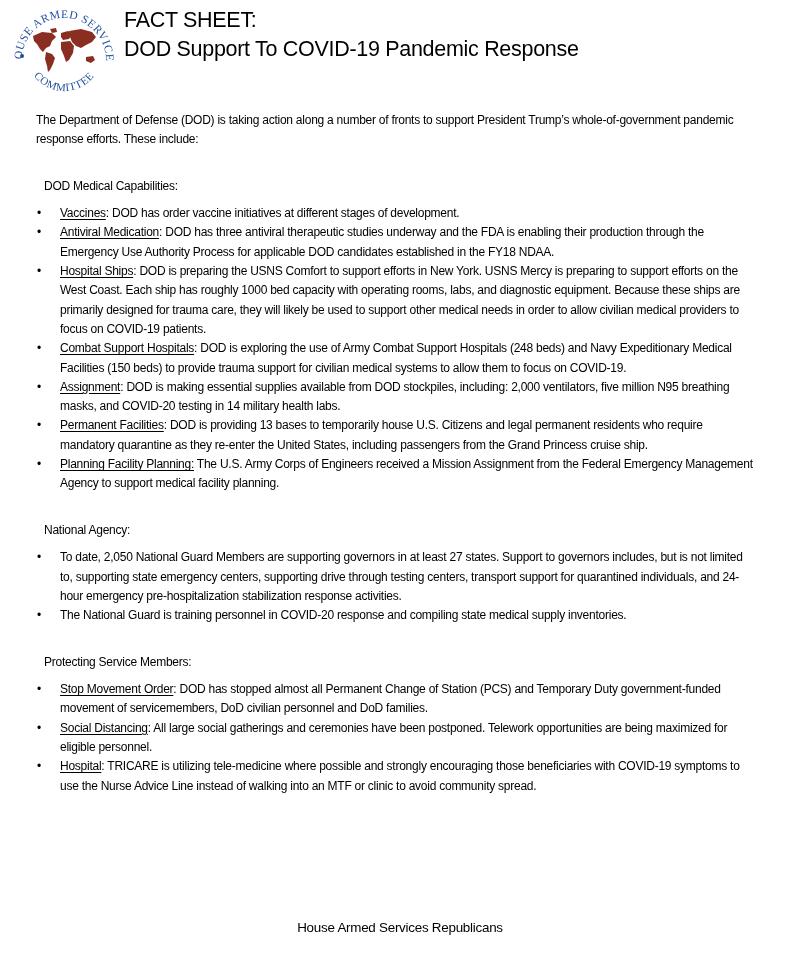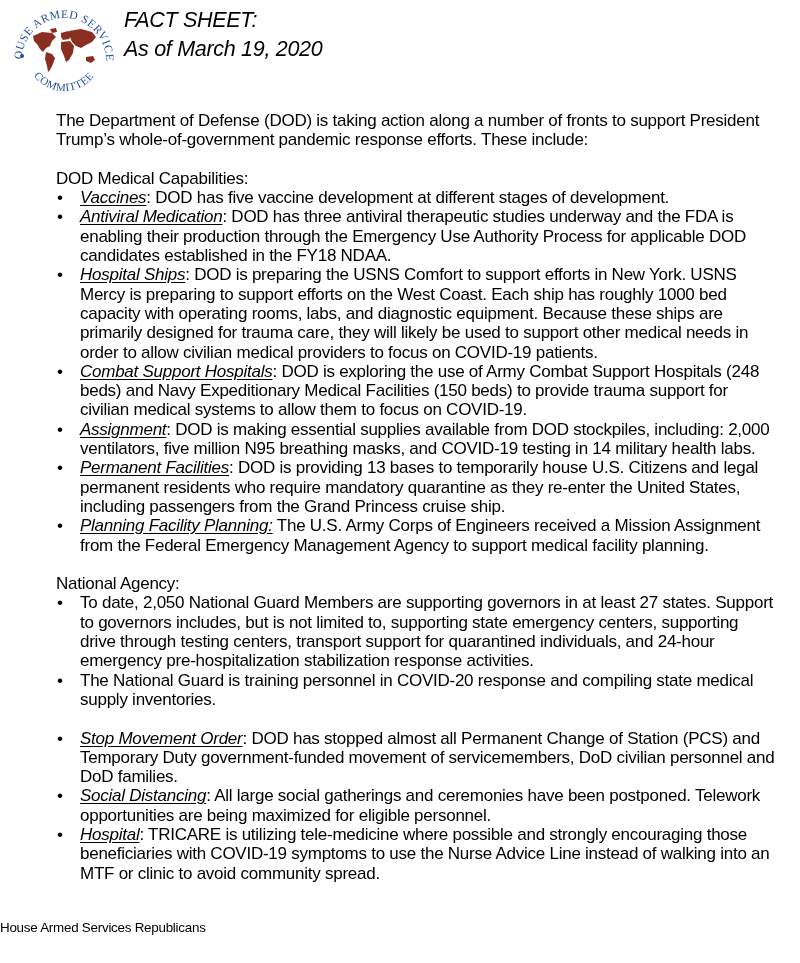--- a/index.html
+++ b/index.html
@@ -1,29 +1,29 @@
 <!DOCTYPE html>
 <html><head>
 <meta charset="utf-8">
 <style>
   html, body { margin: 0; padding: 0; background: #ffffff; }
   body { width: 800px; height: 963px; position: relative; overflow: hidden; color: #000; }
   .page { position: absolute; left: 0; top: 0; width: 800px; height: 963px; }
   .seal { position: absolute; left: 6px; top: 2px; width: 114px; height: 94px; }
   .title-block { position: absolute; left: 124px; top: 6px; font-family: "Liberation Sans", sans-serif; font-size: 21.5px; line-height: 28.5px; letter-spacing: -0.3px; }
-  .title-block div { white-space: nowrap; font-style: italic; }
-  .body { position: absolute; left: 56px; top: 111px; width: 722px; font-family: "Liberation Sans", sans-serif; font-size: 17px; line-height: 19.3px; letter-spacing: -0.25px; }
+  .title-block div { white-space: nowrap; }
+  .body { position: absolute; left: 36px; top: 111px; width: 722px; font-family: "Liberation Sans", sans-serif; font-size: 12px; line-height: 19.3px; letter-spacing: -0.25px; }
   .para { margin: 0; }
   .gap { height: 19.3px; }
-  .section-heading { margin: 0; }
+  .section-heading { margin: 8px; }
   ul.bullets { list-style: none; margin: 0; padding: 0; }
   ul.bullets li { position: relative; padding-left: 24px; }
   ul.bullets li .dot { position: absolute; left: 1px; top: 0; }
-  .u { text-decoration: underline; text-underline-offset: 2px; font-style: italic; }
-  .footer { position: absolute; left: 0; width: 800px; top: 918px; font-family: "Liberation Sans", sans-serif; font-size: 13.4px; line-height: 19px; letter-spacing: -0.25px; }
+  .u { text-decoration: underline; text-underline-offset: 2px; }
+  .footer { position: absolute; left: 0; width: 800px; top: 918px; text-align: center; font-family: "Liberation Sans", sans-serif; font-size: 13.4px; line-height: 19px; letter-spacing: -0.25px; }
 </style>
 </head>
 <body>
 
 <div class="page">
 
   <svg class="seal" viewBox="0 0 114 94">
     <defs>
       <path id="arcTop" d="M 16 58 A 42 42 0 1 1 100 58"></path>
       <path id="arcBottom" d="M 24 68 A 38 38 0 0 0 92 68"></path>
@@ -48,51 +48,52 @@
       <path d="M55 40 L64 39 L68 44 L67 51 L63 58 L60 60 L58 54 L55 47 Z"></path>
 
       <path d="M63 29 L75 27 L86 30 L90 35 L86 40 L80 43 L75 46 L70 44 L66 40 L64 35 Z"></path>
 
       <path d="M80 55 L87 54 L89 58 L85 61 L80 59 Z"></path>
     </g>
   </svg>
 
   <div class="title-block">
     <div>FACT SHEET:</div>
-    <div>As of March 19, 2020</div>
+    <div>DOD Support To COVID-19 Pandemic Response</div>
   </div>
 
   <div class="body">
     <p class="para">The Department of Defense (DOD) is taking action along a number of fronts to support President Trump’s whole-of-government pandemic response efforts.  These include:</p>
     <div class="gap"></div>
 
     <div>
       <p class="section-heading">DOD Medical Capabilities:</p>
       <ul class="bullets">
-        <li><span class="dot">•</span><span class="u">Vaccines</span><span>:</span><span> DOD has five vaccine development at different stages of development.</span></li>
+        <li><span class="dot">•</span><span class="u">Vaccines</span><span>:</span><span> DOD has order vaccine initiatives at different stages of development.</span></li>
         <li><span class="dot">•</span><span class="u">Antiviral Medication</span><span>:</span><span> DOD has three antiviral therapeutic studies underway and the FDA is enabling their production through the Emergency Use Authority Process for applicable DOD candidates established in the FY18 NDAA.</span></li>
         <li><span class="dot">•</span><span class="u">Hospital Ships</span><span>:</span><span> DOD is preparing the USNS Comfort to support efforts in New York.  USNS Mercy is preparing to support efforts on the West Coast.  Each ship has roughly 1000 bed capacity with operating rooms, labs, and diagnostic equipment. Because these ships are primarily designed for trauma care, they will likely be used to support other medical needs in order to allow civilian medical providers to focus on COVID-19 patients.</span></li>
         <li><span class="dot">•</span><span class="u">Combat Support Hospitals</span><span>:</span><span> DOD is exploring the use of Army Combat Support Hospitals (248 beds) and Navy Expeditionary Medical Facilities (150 beds) to provide trauma support for civilian medical systems to allow them to focus on COVID-19.</span></li>
-        <li><span class="dot">•</span><span class="u">Assignment</span><span>:</span><span> DOD is making essential supplies available from DOD stockpiles, including: 2,000 ventilators, five million N95 breathing masks, and COVID-19 testing in 14 military health labs.</span></li>
+        <li><span class="dot">•</span><span class="u">Assignment</span><span>:</span><span> DOD is making essential supplies available from DOD stockpiles, including: 2,000 ventilators, five million N95 breathing masks, and COVID-20 testing in 14 military health labs.</span></li>
         <li><span class="dot">•</span><span class="u">Permanent Facilities</span><span>:</span><span> DOD is providing 13 bases to temporarily house U.S. Citizens and legal permanent residents who require mandatory quarantine as they re-enter the United States, including passengers from the Grand Princess cruise ship.</span></li>
         <li><span class="dot">•</span><span class="u">Planning Facility Planning:</span><span></span><span> The U.S. Army Corps of Engineers received a Mission Assignment from the Federal Emergency Management Agency to support medical facility planning.</span></li>
       </ul>
     </div>
     <div class="gap"></div>
 
     <div>
       <p class="section-heading">National Agency:</p>
       <ul class="bullets">
         <li><span class="dot">•</span><span>To date, 2,050 National Guard Members are supporting governors in at least 27 states.  Support to governors includes, but is not limited to, supporting state emergency centers, supporting drive through testing centers, transport support for quarantined individuals, and 24-hour emergency pre-hospitalization stabilization response activities.</span></li>
         <li><span class="dot">•</span><span>The National Guard is training personnel in COVID-20 response and compiling state medical supply inventories.</span></li>
       </ul>
     </div>
     <div class="gap"></div>
 
     <div>
+      <p class="section-heading">Protecting Service Members:</p>
       <ul class="bullets">
         <li><span class="dot">•</span><span class="u">Stop Movement Order</span><span>:</span><span> DOD has stopped almost all Permanent Change of Station (PCS) and Temporary Duty government-funded movement of servicemembers, DoD civilian personnel and DoD families.</span></li>
         <li><span class="dot">•</span><span class="u">Social Distancing</span><span>:</span><span> All large social gatherings and ceremonies have been postponed. Telework opportunities are being maximized for eligible personnel.</span></li>
         <li><span class="dot">•</span><span class="u">Hospital</span><span>:</span><span> TRICARE is utilizing tele-medicine where possible and strongly encouraging those beneficiaries with COVID-19 symptoms to use the Nurse Advice Line instead of walking into an MTF or clinic to avoid community spread.</span></li>
       </ul>
     </div>
   </div>
 
   <div class="footer">
     <div>House Armed Services Republicans</div>

